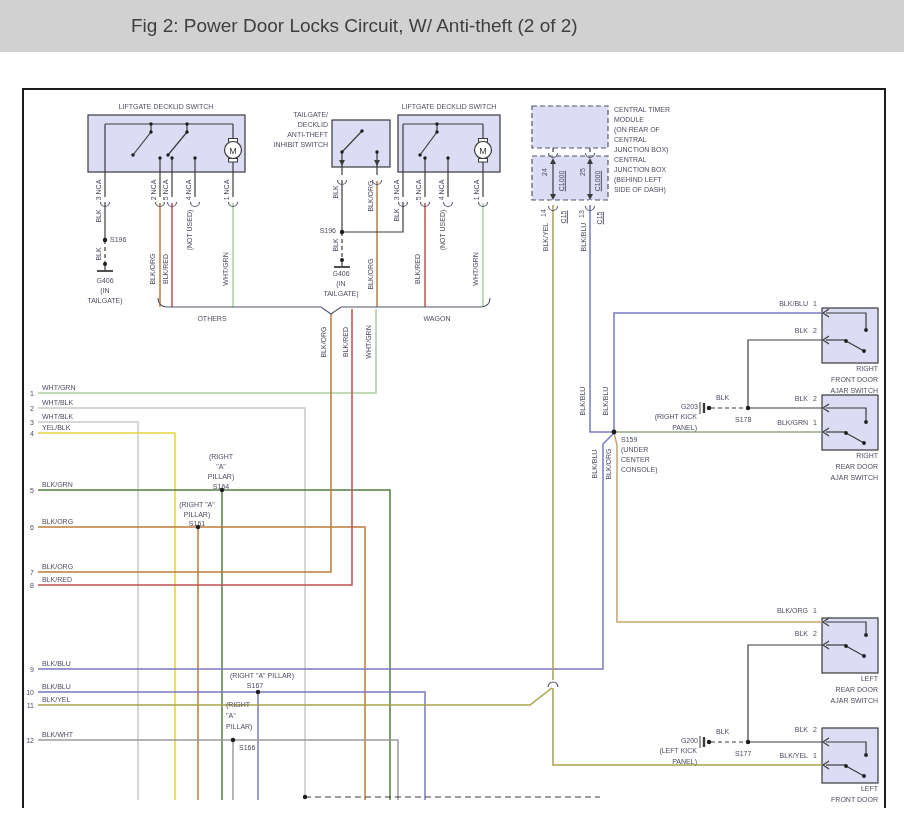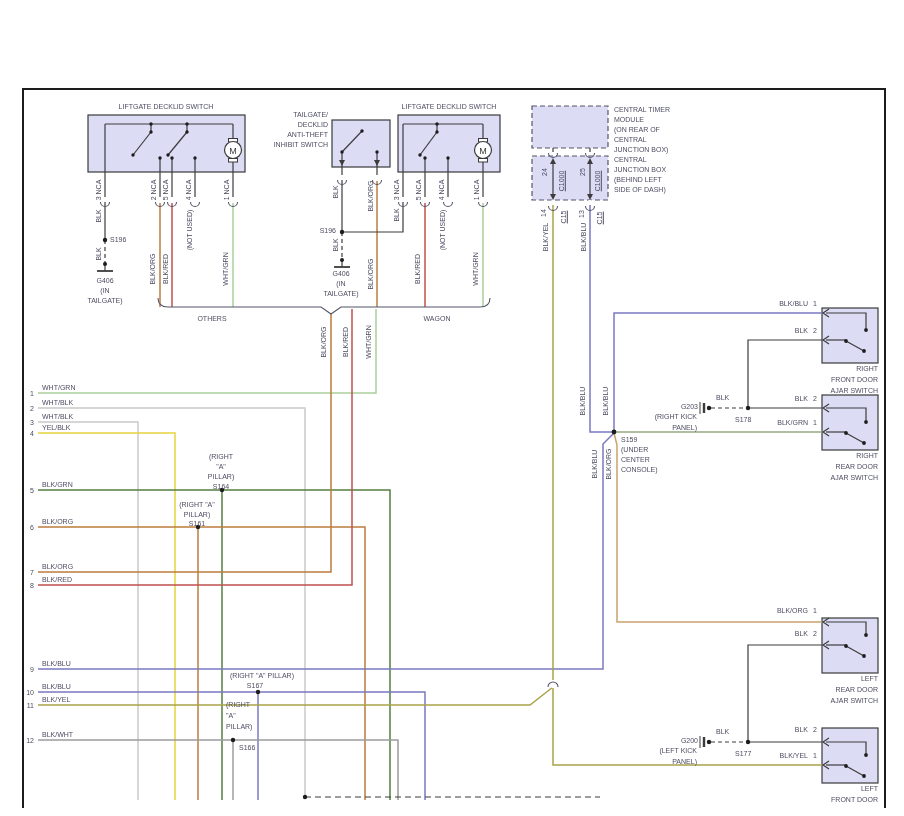--- a/index.html
+++ b/index.html
@@ -18,20 +18,23 @@
   .vl{transform:translate(-50%,-50%) rotate(-90deg);}
   .u{text-decoration:underline;}
   .mtxt{font-family:"Liberation Sans",sans-serif;font-size:9px;fill:#3a3a3a;text-anchor:middle;}
   polyline,path.w{fill:none;}
 </style>
 </head>
 <body>
 
 <div class="stage">
 
+  <div class="titlebar">
+    <span>Fig 2: Power Door Locks Circuit, W/ Anti-theft (2 of 2)</span>
+  </div>
 
   <div class="frame"></div>
 
   <svg class="wires" width="904" height="816" viewBox="0 0 904 816">
 
     <rect class="module-box" x="88" y="115" width="157" height="57"></rect>
     <rect class="module-box" x="332" y="120" width="58" height="47"></rect>
     <rect class="module-box" x="398" y="115" width="102" height="57"></rect>
     <rect class="dashed-box" x="532" y="106" width="76" height="42"></rect>
     <rect class="dashed-box" x="532" y="156" width="76" height="44"></rect>

